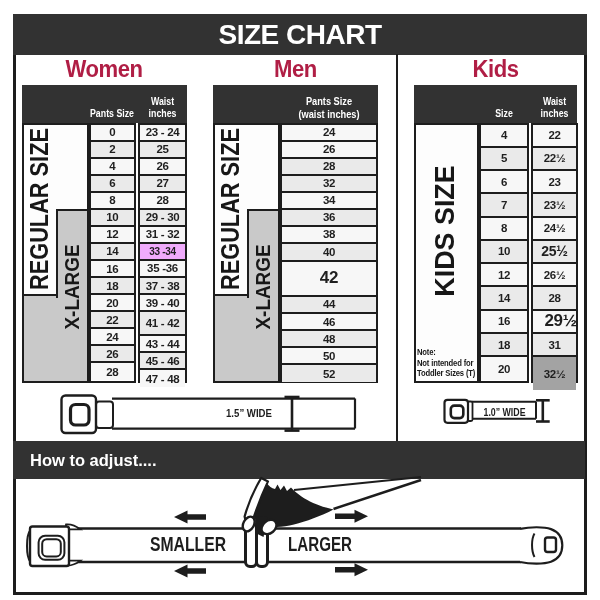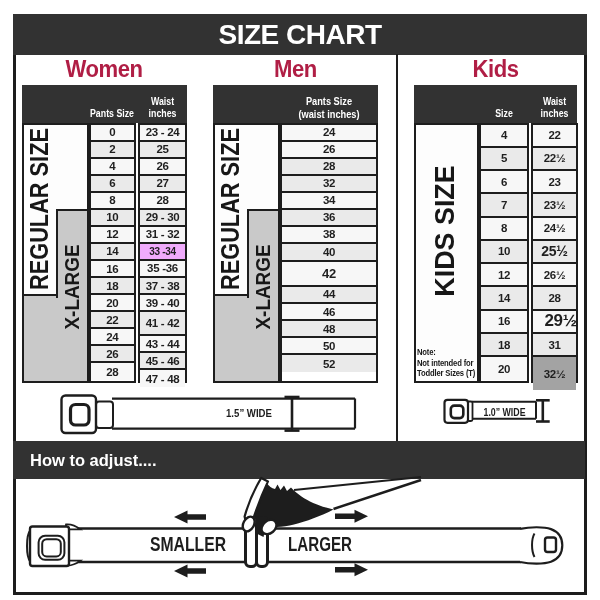--- a/index.html
+++ b/index.html
@@ -102,21 +102,21 @@
 
 <div class="tcol" style="left:280px;top:122.5px;width:98px;height:260px;">
 <div class="cell" style="height:17.067px;background:#f7f7f7;border-bottom:2px solid #1d1d1d;font-size:11.5px;">24</div>
 <div class="cell" style="height:17.067px;background:#f7f7f7;border-bottom:2px solid #1d1d1d;font-size:11.5px;">26</div>
 <div class="cell" style="height:17.067px;background:#eaeaea;border-bottom:2px solid #1d1d1d;font-size:11.5px;">28</div>
 <div class="cell" style="height:17.067px;background:#eaeaea;border-bottom:2px solid #1d1d1d;font-size:11.5px;">32</div>
 <div class="cell" style="height:17.067px;background:#f7f7f7;border-bottom:2px solid #1d1d1d;font-size:11.5px;">34</div>
 <div class="cell" style="height:17.067px;background:#eaeaea;border-bottom:2px solid #1d1d1d;font-size:11.5px;">36</div>
 <div class="cell" style="height:17.067px;background:#f7f7f7;border-bottom:2px solid #1d1d1d;font-size:11.5px;">38</div>
 <div class="cell" style="height:18px;background:#eaeaea;border-bottom:2px solid #1d1d1d;font-size:11.5px;">40</div>
-<div class="cell" style="height:25px;background:#f7f7f7;border-bottom:2px solid #1d1d1d;font-size:13px;">42</div>
+<div class="cell" style="height:35px;background:#f7f7f7;border-bottom:2px solid #1d1d1d;font-size:17px;">42</div>
 <div class="cell" style="height:17.067px;background:#eaeaea;border-bottom:2px solid #1d1d1d;font-size:11.5px;">44</div>
 <div class="cell" style="height:17.067px;background:#f7f7f7;border-bottom:2px solid #1d1d1d;font-size:11.5px;">46</div>
 <div class="cell" style="height:17.067px;background:#eaeaea;border-bottom:2px solid #1d1d1d;font-size:11.5px;">48</div>
 <div class="cell" style="height:17.067px;background:#f7f7f7;border-bottom:2px solid #1d1d1d;font-size:11.5px;">50</div>
 <div class="cell" style="height:17.067px;background:#eaeaea;font-size:11.5px;">52</div>
 </div>
 
 <div class="htit" style="left:414px;top:55px;width:163px;">Kids</div>
 
 <div class="abs" style="left:414px;top:85px;width:163px;height:37.5px;background:#323232;"></div>

